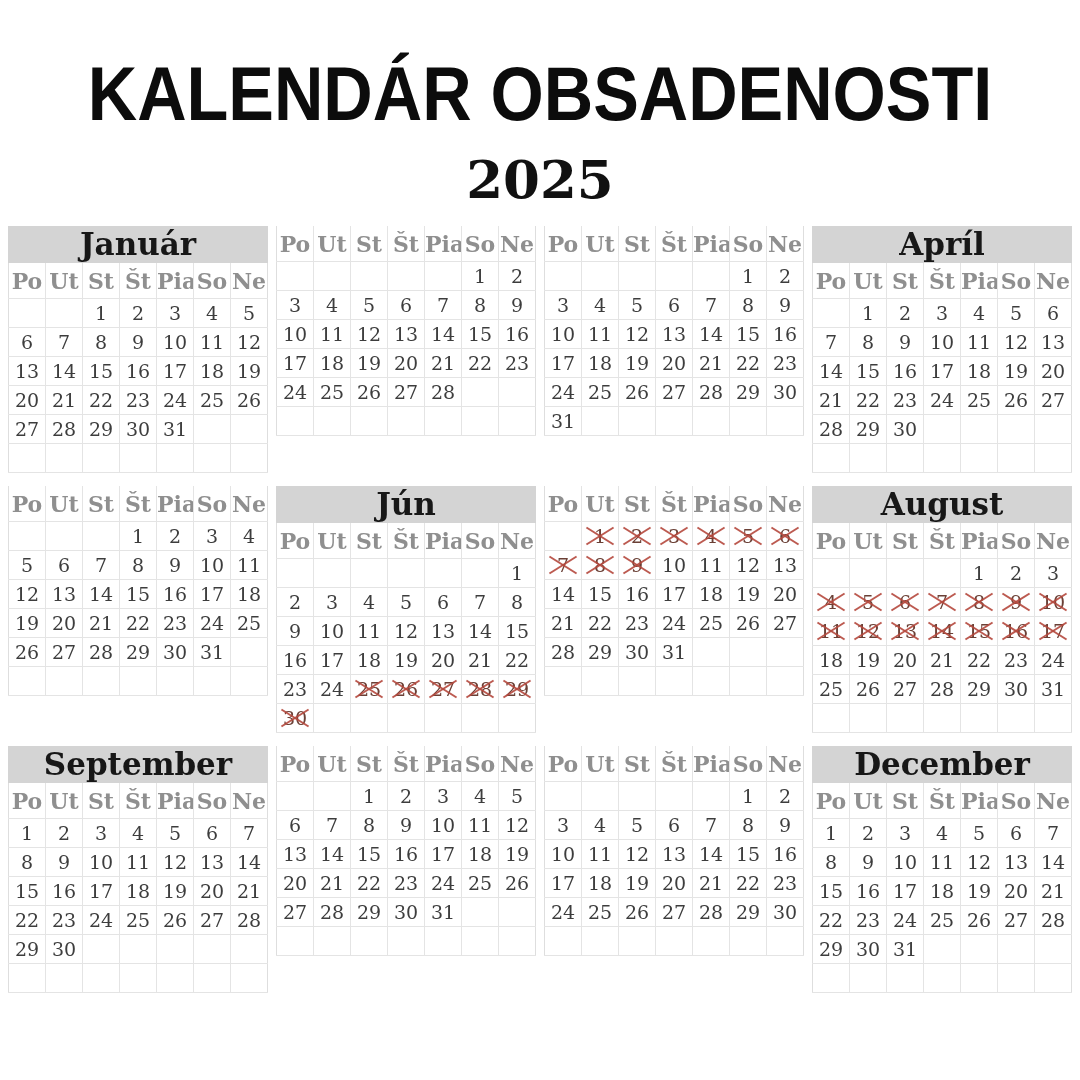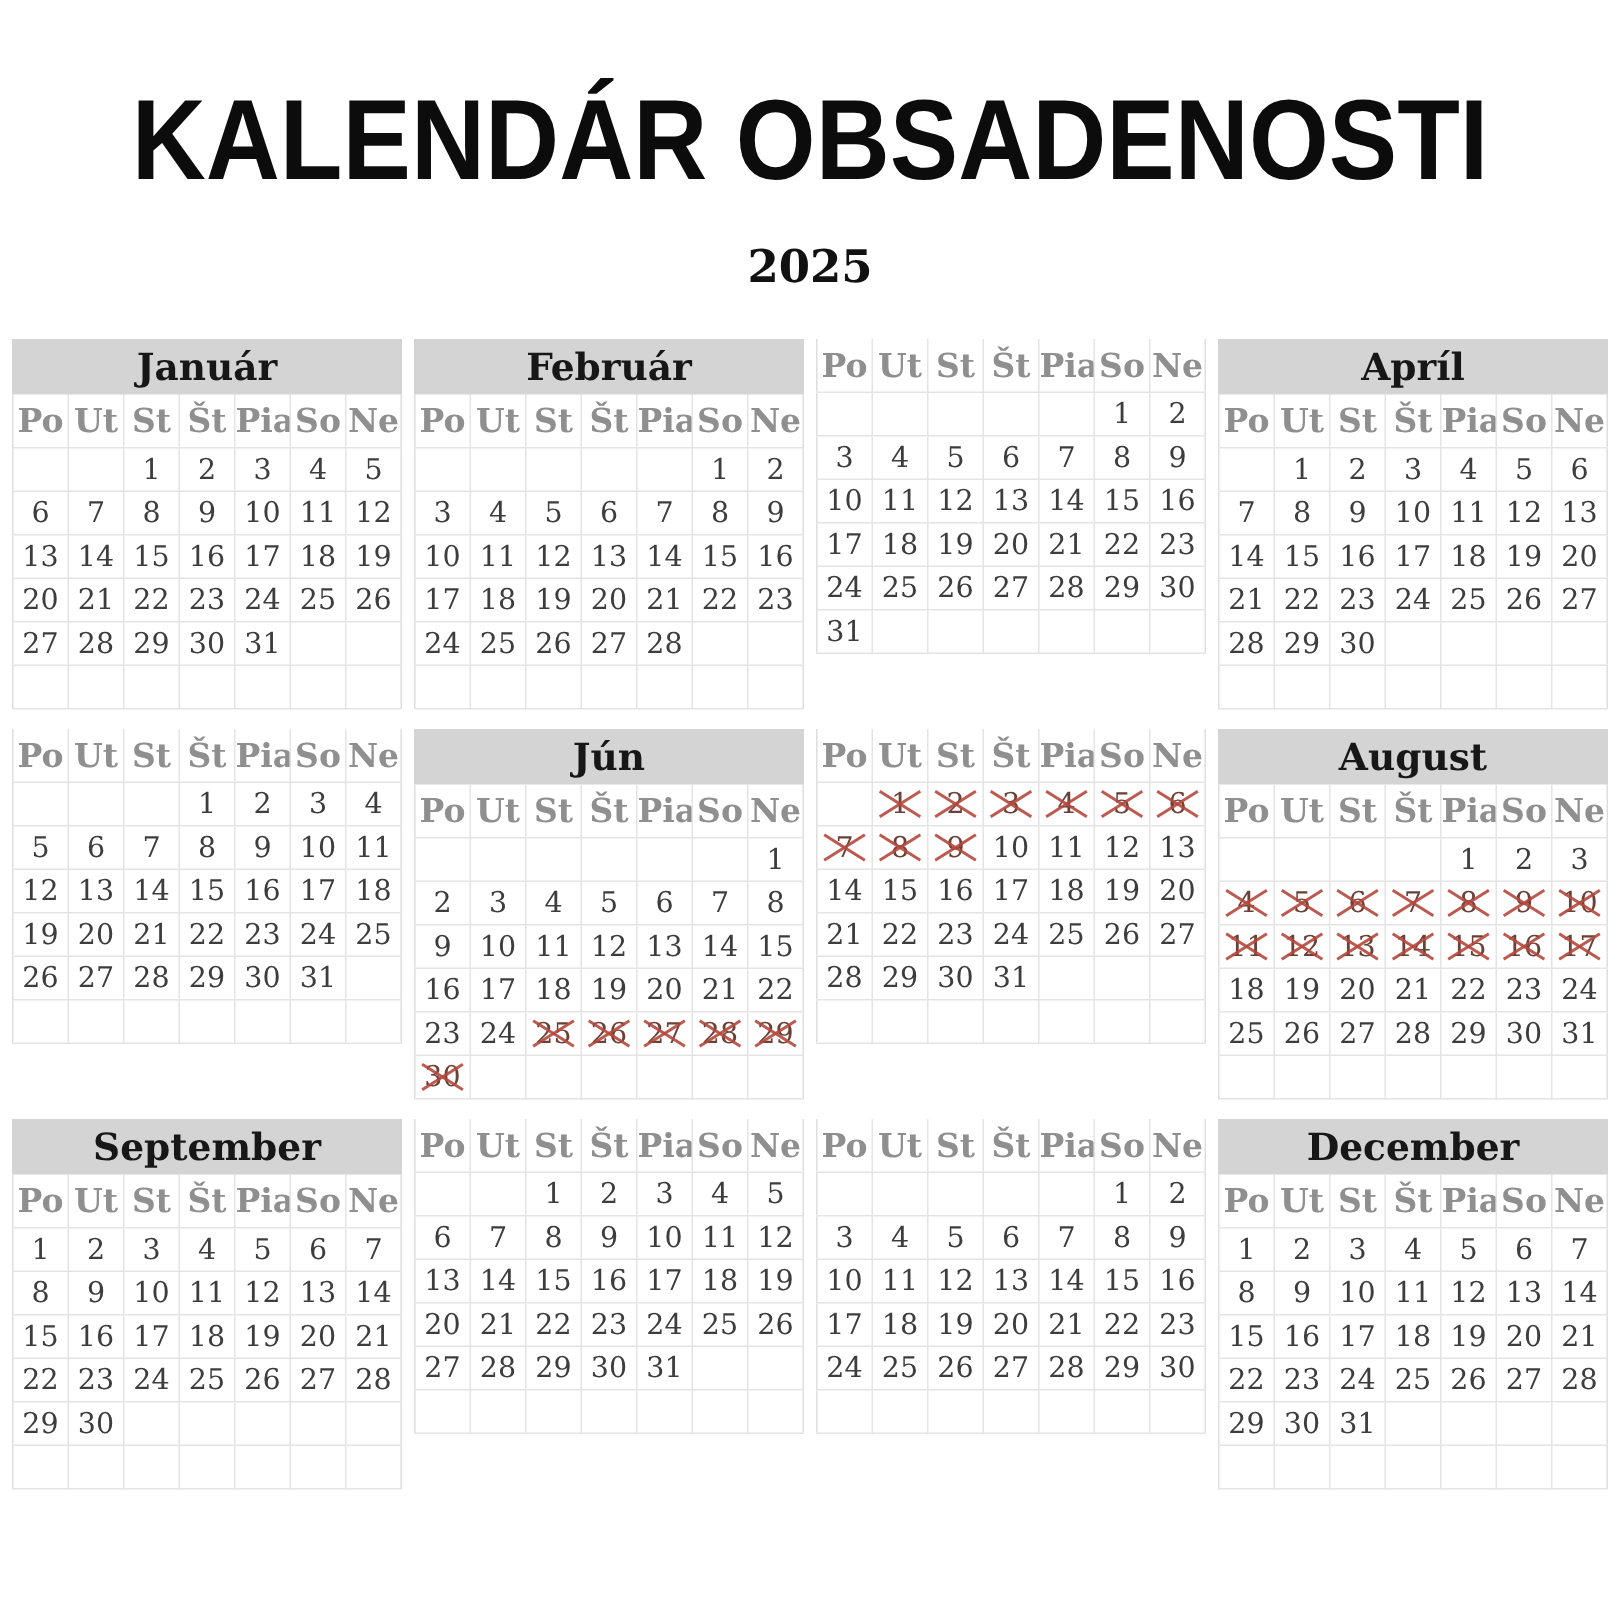--- a/index.html
+++ b/index.html
@@ -36,21 +36,21 @@
     color: #0c0c0c;
     transform: scaleX(0.90);
     transform-origin: 50% 50%;
     white-space: nowrap;
   }
   .year {
     margin-top: 14px;
     text-align: center;
     font-family: "DejaVu Serif", serif;
     font-weight: 700;
-    font-size: 30px;
+    font-size: 53px;
     line-height: 50px;
     color: #111111;
   }
   .months-grid {
     box-sizing: border-box;
     margin-top: 22px;
     padding: 0 8px;
     display: grid;
     grid-template-columns: repeat(4, 260px);
     justify-content: space-between;
@@ -58,21 +58,21 @@
   }
   .month {
     width: 260px;
   }
   .month-name {
     background: var(--header-bg);
     height: 37px;
     line-height: 37px;
     text-align: center;
     font-weight: 700;
-    font-size: 25px;
+    font-size: 31px;
     color: #171717;
   }
   table.month-table {
     border-collapse: collapse;
     table-layout: fixed;
     width: 260px;
     border: 1px solid #dedede;
     border-top: none;
   }
   .month-table th {
@@ -189,21 +189,20 @@
               <td></td>
               <td></td>
               <td></td>
               <td></td>
             </tr>
           </tbody>
     </table>
   </div>
 
   <div class="month">
-    <div class="month-name">Február</div>
     <table class="month-table">
       <thead>
         <tr>
               <th>Po</th>
               <th>Ut</th>
               <th>St</th>
               <th>Št</th>
               <th>Pia</th>
               <th>So</th>
               <th>Ne</th>

